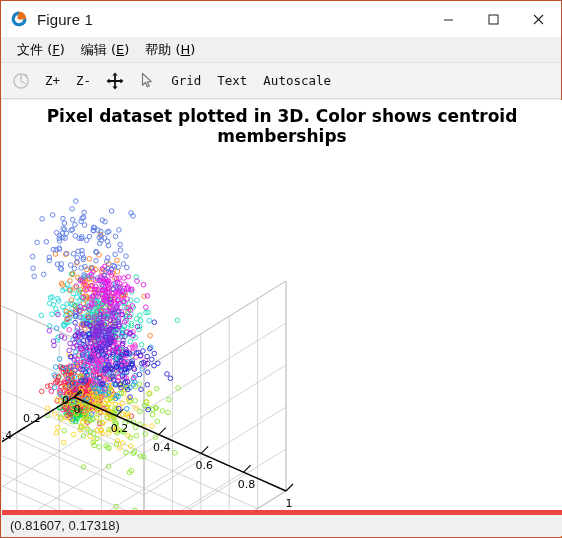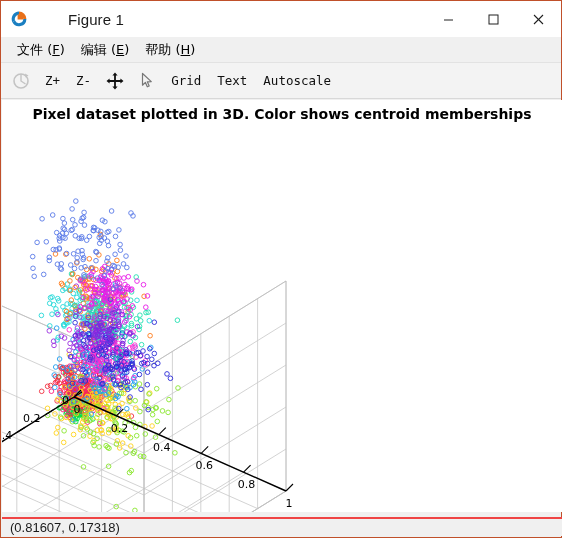--- a/index.html
+++ b/index.html
@@ -8,21 +8,21 @@
     font-family:"Liberation Sans",sans-serif;
     background:#f0f0f0;
   }
   #window{
     position:relative;width:562px;height:538px;box-sizing:border-box;
     border:1px solid #c0502a;background:#f0f0f0;
   }
   
   #titlebar{
     height:36px;background:#ffffff;display:flex;align-items:center;
-    box-sizing:border-box;padding-left:9px;gap:31px;
+    box-sizing:border-box;padding-left:9px;
   }
   #app-logo{width:18px;height:18px;position:relative;flex:0 0 auto;}
   #app-logo svg{display:block;}
   #title-text{
     margin-left:9px;font-size:15px;color:#1a1a1a;
     font-family:"Liberation Sans",sans-serif;letter-spacing:.1px;
   }
   #win-controls{margin-left:auto;display:flex;height:36px;}
   .win-btn{
     width:45px;height:36px;display:flex;align-items:center;justify-content:center;
@@ -54,26 +54,26 @@
   .tb-icon svg{display:block;}
   
   #figure{
     position:absolute;left:1px;top:99px;width:560px;height:412px;
     background:#ffffff;overflow:hidden;
   }
   #figure svg{display:block;}
   #plot-title{
     position:absolute;left:0;top:6px;width:560px;text-align:center;
     font-family:"DejaVu Sans","Liberation Sans",sans-serif;
-    font-size:14px;font-weight:bold;color:#000;
+    font-size:17px;font-weight:bold;color:#000;
   }
   
   #statusbar{
-    position:absolute;left:1px;bottom:1px;width:560px;height:19px;
-    background:#f0f0f0;border-top:2px solid #ef4444;box-sizing:border-box;
+    position:absolute;left:1px;bottom:1px;width:560px;height:26px;
+    background:#f0f0f0;border-top:5px solid #ef4444;box-sizing:border-box;
     display:flex;align-items:center;padding-left:8px;
   }
   #status-text{font-size:13px;color:#1a1a1a;font-family:"Liberation Sans",sans-serif;}
   .tick-lbl{
     font-family:"DejaVu Sans","Liberation Sans",sans-serif;
     font-size:11px;fill:#000;
   }
 </style>
 </head>
 <body>

